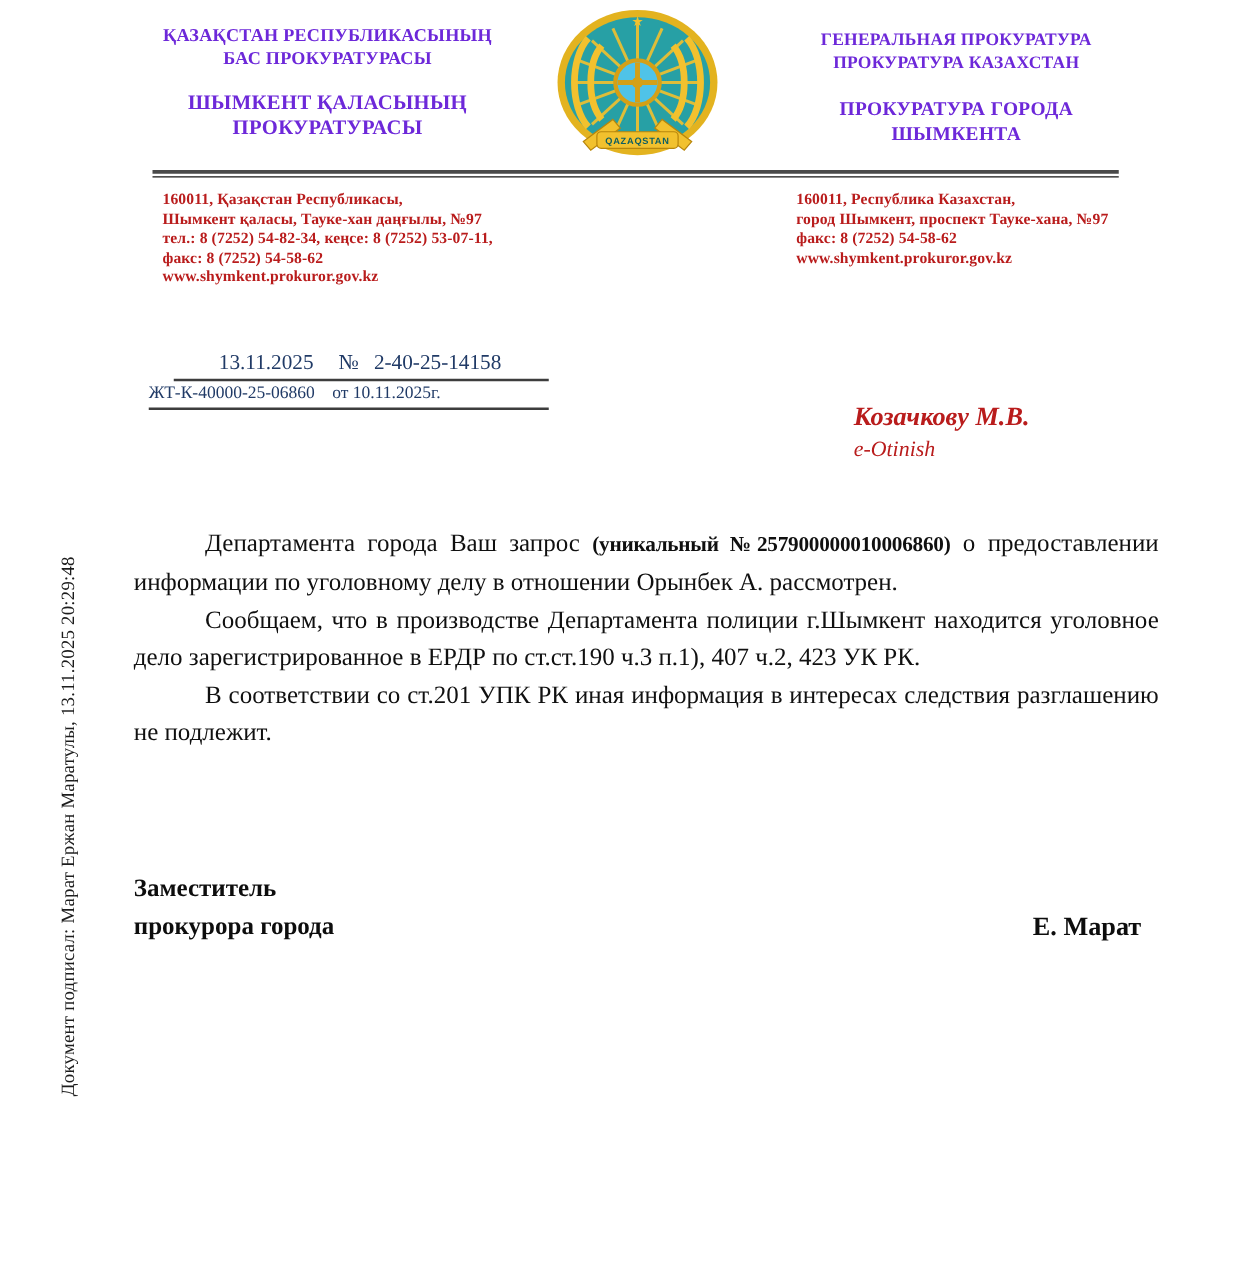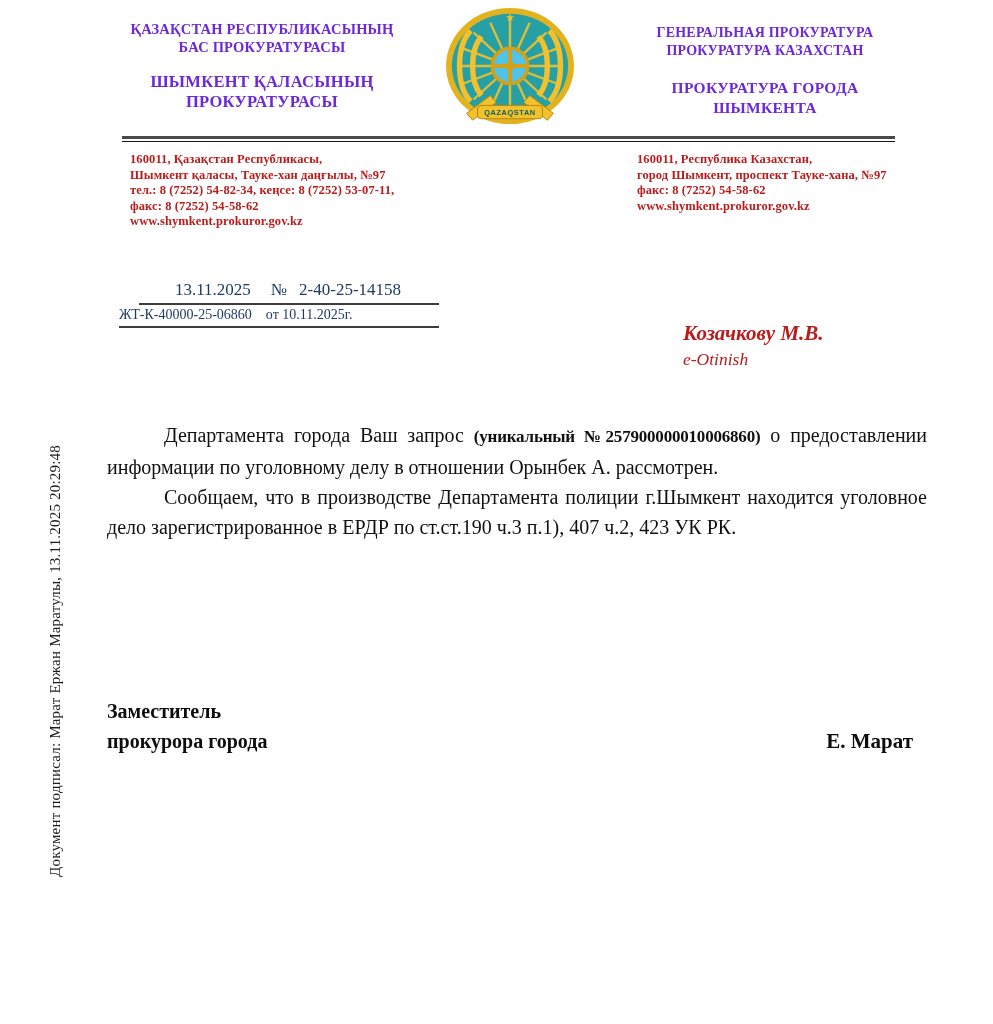--- a/index.html
+++ b/index.html
@@ -163,20 +163,21 @@
   </div>
 
   <div class="recipient">
     <div class="recipient-name">Козачкову М.В.</div>
     <div class="recipient-channel">e-Otinish</div>
   </div>
 
   <div class="body-text">
     <p><span>Департамента города Ваш запрос </span><span class="paren-small">(уникальный №257900000010006860)</span><span> о предоставлении информации по уголовному делу в отношении Орынбек А. рассмотрен.</span></p>
     <p>Сообщаем, что в производстве Департамента полиции г.Шымкент находится уголовное дело зарегистрированное в ЕРДР по ст.ст.190 ч.3 п.1), 407 ч.2, 423 УК РК.</p>
+    <p>В соответствии со ст.201 УПК РК иная информация в интересах следствия разглашению не подлежит.</p>
   </div>
 
   <div class="signature">
     <div class="sig-title">
       <div>Заместитель</div>
       <div>прокурора города</div>
     </div>
     <div class="sig-name">Е. Марат</div>
   </div>
 

